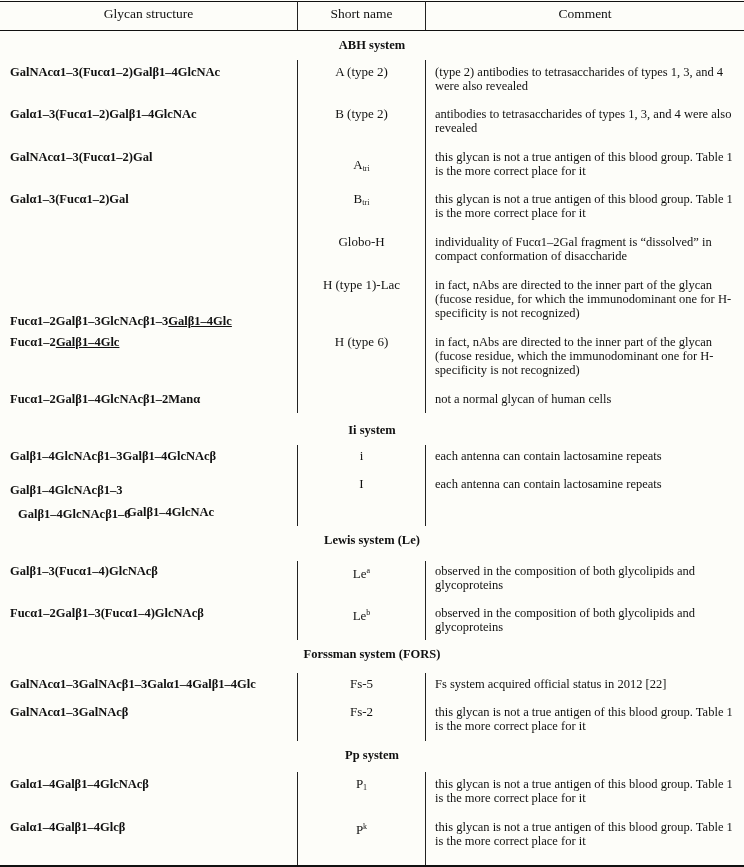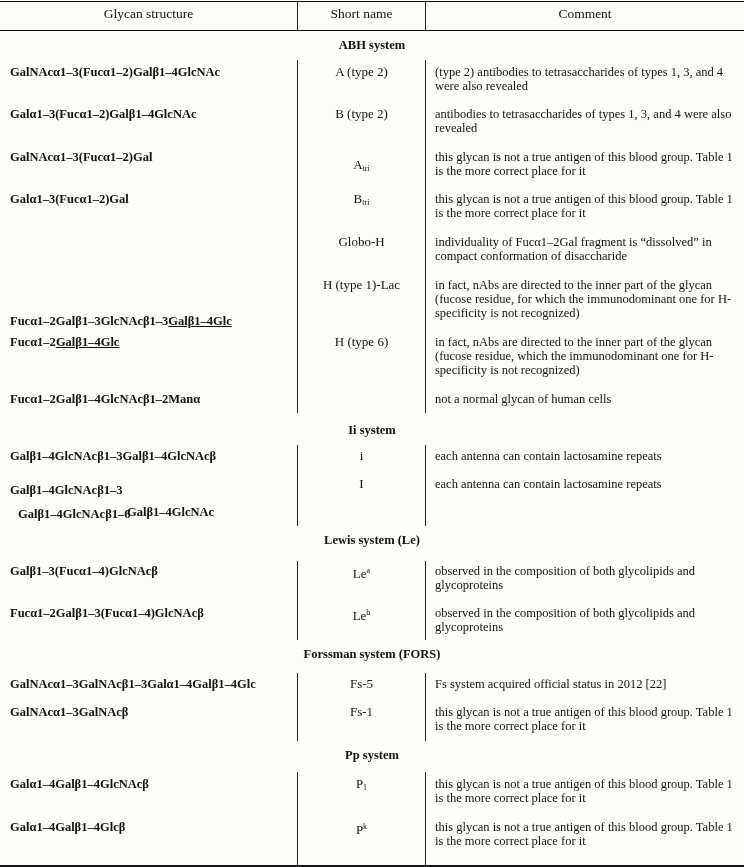--- a/index.html
+++ b/index.html
@@ -110,21 +110,21 @@
   <div class="cell short" style="top:606px;"><span>Le</span><sup>b</sup></div>
   <div class="cell comment" style="top:606px;">observed in the composition of both glycolipids and glycoproteins</div>
 
   <div class="section" style="top:647px;font-family:Liberation Serif, serif;">Forssman system (FORS)</div>
 
   <div class="cell struct" style="top:677px;width:290px;">GalNAcα1–3GalNAcβ1–3Galα1–4Galβ1–4Glc</div>
   <div class="cell short" style="top:677px;">Fs-5</div>
   <div class="cell comment" style="top:677px;">Fs system acquired official status in 2012 [22]</div>
 
   <div class="cell struct" style="top:705px;">GalNAcα1–3GalNAcβ</div>
-  <div class="cell short" style="top:705px;">Fs-1</div>
+  <div class="cell short" style="top:705px;">Fs-2</div>
   <div class="cell comment" style="top:705px;">this glycan is not a true antigen of this blood group. Table 1 is the more correct place for it</div>
 
   <div class="section" style="top:748px;">Pp system</div>
 
   <div class="cell struct" style="top:777px;">Galα1–4Galβ1–4GlcNAcβ</div>
   <div class="cell short" style="top:777px;"><span>P</span><sub>1</sub></div>
   <div class="cell comment" style="top:777px;">this glycan is not a true antigen of this blood group. Table 1 is the more correct place for it</div>
 
   <div class="cell struct" style="top:820px;">Galα1–4Galβ1–4Glcβ</div>
   <div class="cell short" style="top:820px;"><span>P</span><sup>k</sup></div>

